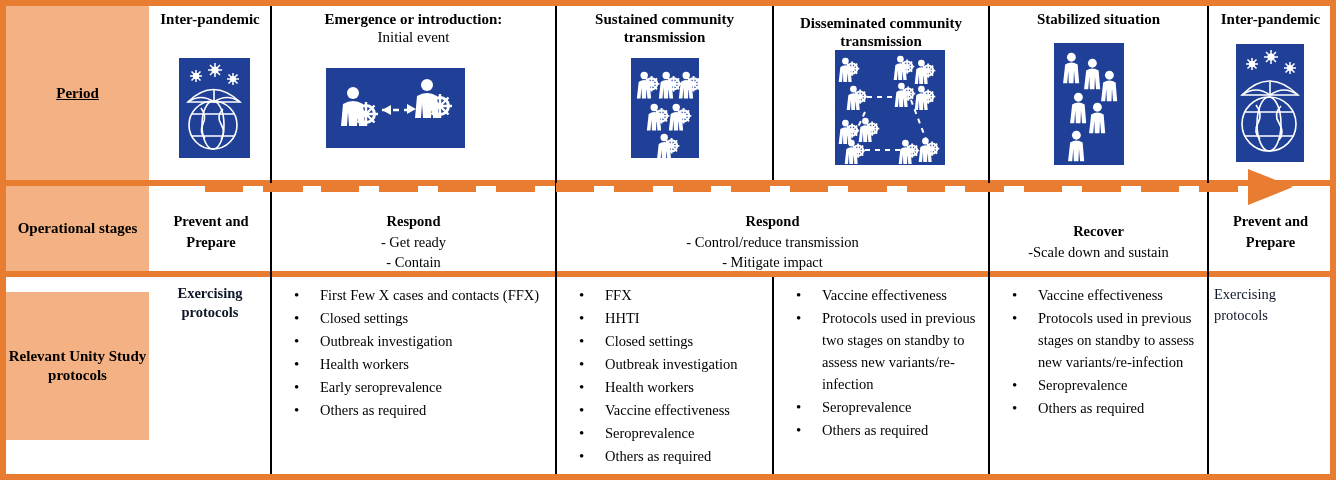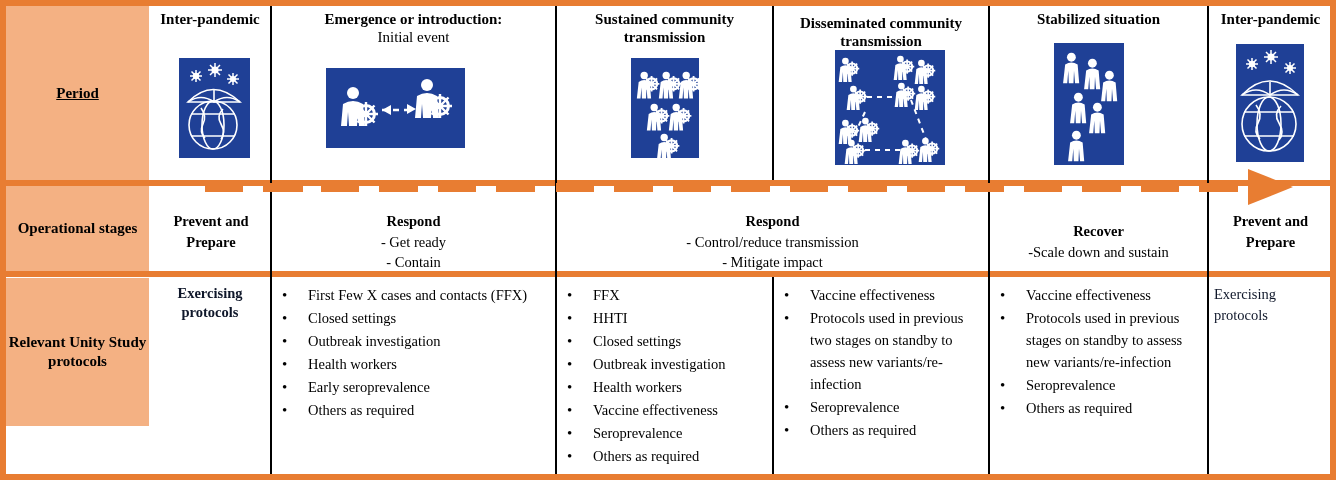--- a/index.html
+++ b/index.html
@@ -38,21 +38,21 @@
     align-items: center;
     justify-content: center;
     text-align: center;
     font-weight: bold;
     font-size: 15px;
     color: #000;
     line-height: 1.25;
   }
   .hdr-period   { top: 6px;   height: 174px; text-decoration: underline; }
   .hdr-op       { top: 186px; height: 85px;  }
-  .hdr-proto    { top: 278px; height: 148px; }
+  .hdr-proto    { top: 292px; height: 148px; }
 
   
   .vdiv { position: absolute; width: 1.6px; background: #000; }
 
   
   .period-title {
     position: absolute;
     text-align: center;
     font-weight: bold;
     font-size: 15px;
@@ -103,21 +103,21 @@
     line-height: 1.52;
     color: #000;
   }
   .proto-list ul {
     margin: 0;
     padding: 0 0 0 32px;
     list-style: none;
   }
   .proto-list li {
     position: relative;
-    margin: 0 0 1px 0;
+    margin: 0 0 1px 12px;
   }
   .proto-list li::before {
     content: "\2022";
     position: absolute;
     left: -26px;
     top: 0;
     font-size: 15px;
   }
   .proto-plain { position: absolute; font-size: 14.5px; line-height: 1.52; color: #0f172a; }
 </style>

